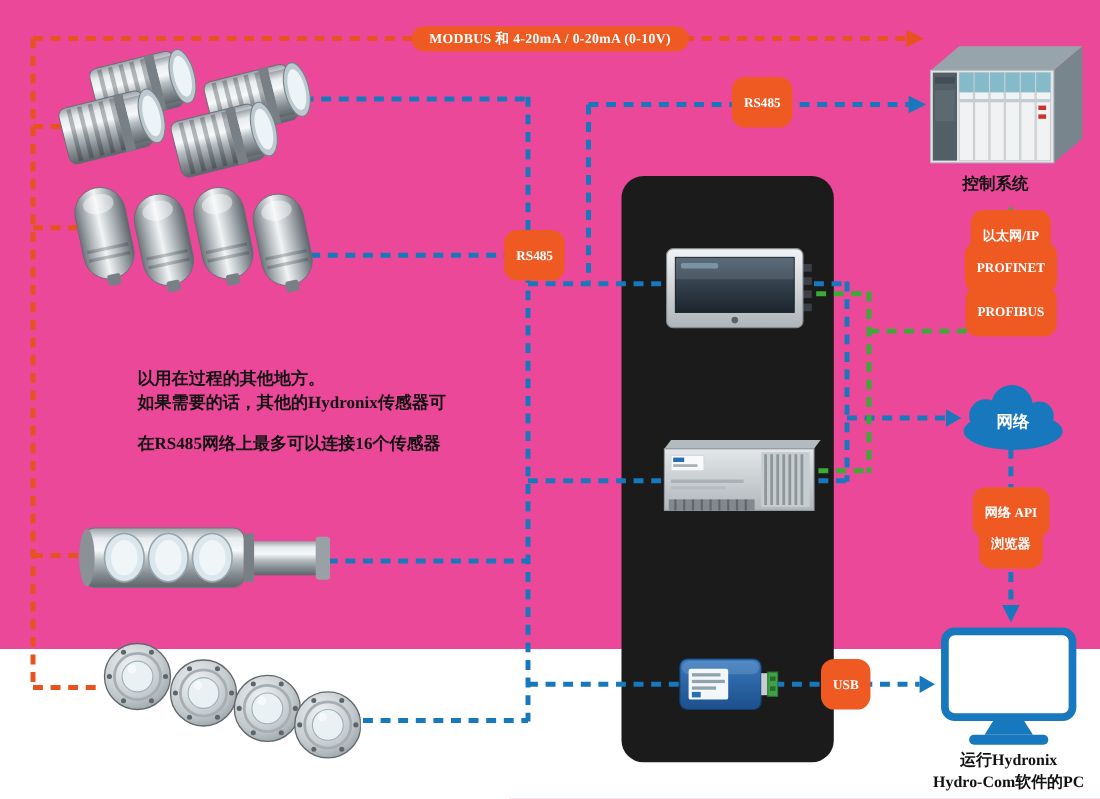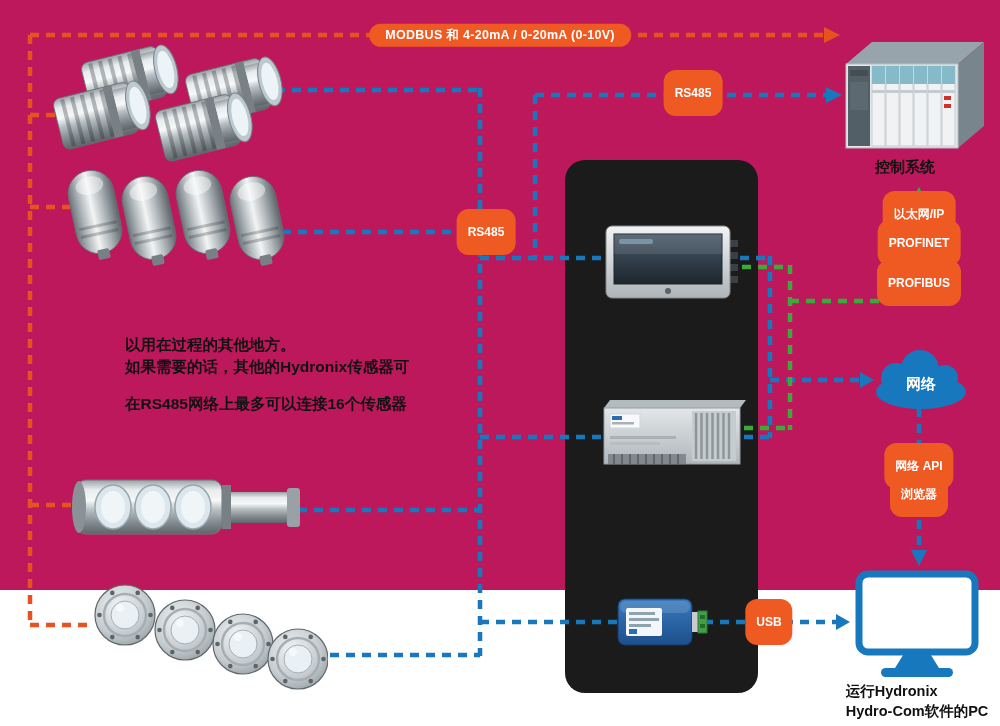--- a/index.html
+++ b/index.html
@@ -1,38 +1,38 @@
 <!DOCTYPE html>
 <html style="--orange: #e8521f; --orange_badge: #ef5a22; --blue: #1878bd; --green: #3baa36; --panel: #1b1b1b; --text: #111111;"><head>
 <meta charset="utf-8">
 <style>
   *{margin:0;padding:0;box-sizing:border-box}
   html,body{width:1000px;height:726px;overflow:hidden;background:#fff}
-  .stage{position:relative;width:1000px;height:590px;background:#be185d;
-         font-family:Liberation Sans, sans-serif;color:var(--text,#111)}
+  .stage{position:relative;width:1000px;height:590px;background:#ec4899;
+         font-family:Liberation Serif, serif;color:var(--text,#111)}
   .panel{position:absolute;left:565px;top:160px;width:193px;height:533px;
          background:var(--panel,#1b1b1b);border-radius:20px;z-index:5}
   svg.wires{position:absolute;left:0;top:0;z-index:10}
   .wire{fill:none;stroke-width:4.5;stroke-dasharray:9 7}
   .wo{stroke:var(--orange,#e8521f)} .wb{stroke:var(--blue,#1878bd)} .wg{stroke:var(--green,#3baa36)}
   .ao{fill:var(--orange,#e8521f)} .ab{fill:var(--blue,#1878bd)} .ag{fill:var(--green,#3baa36)}
   .cloudfill{fill:var(--blue,#1878bd)}
   .device{position:absolute;z-index:15}
   .badge{position:absolute;transform:translate(-50%,-50%);background:var(--orange_badge,#ef5a22);
          color:#fff;font-weight:bold;font-size:12px;line-height:1;padding:17px 11px;
          border-radius:12px;white-space:nowrap;z-index:30}
   .badge.big{font-size:12.5px;padding:5px 16px;letter-spacing:.3px}
   .lbl{position:absolute;transform:translate(-50%,-50%);font-weight:bold;font-size:15px;
        white-space:nowrap;z-index:25}
   .cloud-label{position:absolute;transform:translate(-50%,-50%);color:#fff;font-weight:bold;
        font-size:15px;z-index:26}
   .notes{position:absolute;left:125px;top:334px;font-size:15.5px;font-weight:bold;
        line-height:1.4;z-index:25}
   .notes .para + .para{margin-top:16px}
-  .caption{position:absolute;left:917px;top:682px;transform:translateX(-50%);text-align:left;
+  .caption{position:absolute;left:917px;top:682px;transform:translateX(-50%);text-align:center;
        font-size:14.5px;font-weight:bold;line-height:1.35;z-index:25;white-space:nowrap}
 </style>
 </head>
 <body>
 
 <div class="stage">
 
   <svg width="0" height="0" style="position:absolute" aria-hidden="true">
     <defs>
       <linearGradient id="gradMetalV" x1="0" y1="0" x2="0" y2="1">

